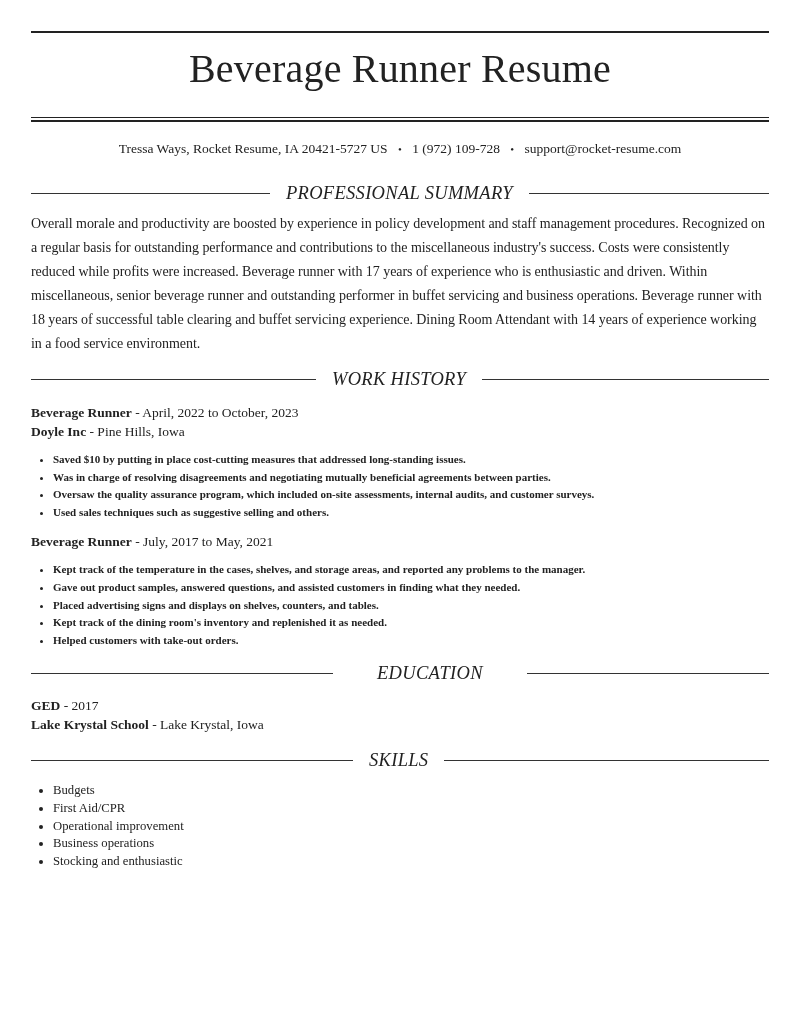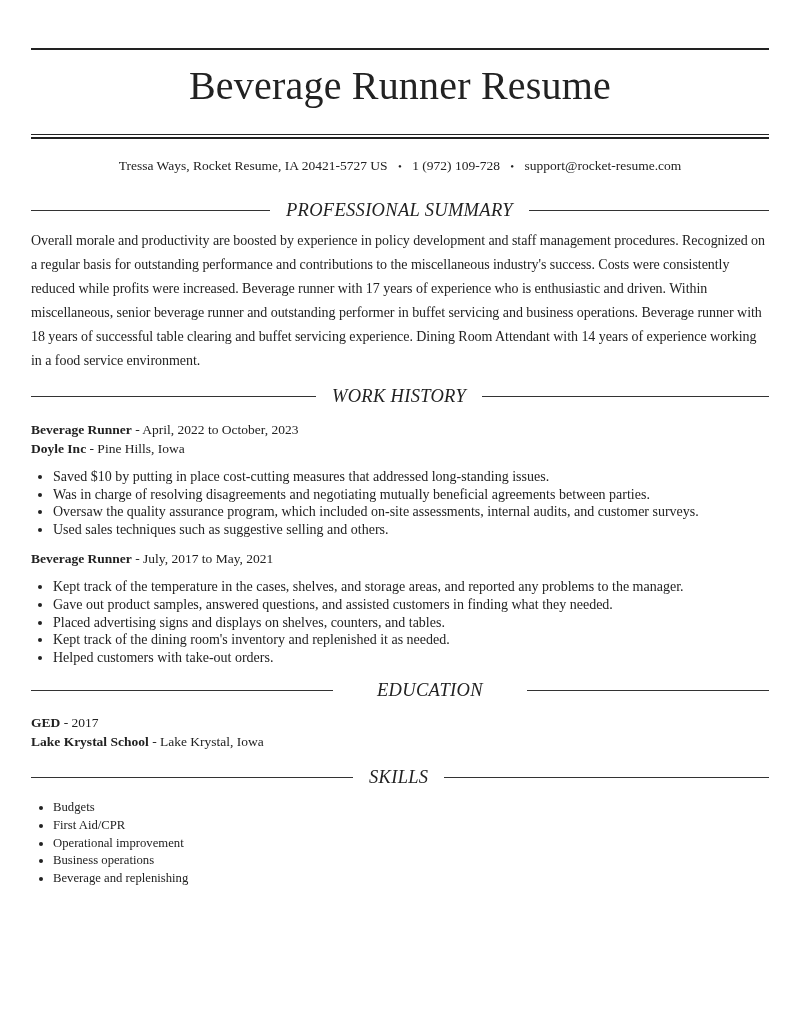--- a/index.html
+++ b/index.html
@@ -1,21 +1,21 @@
 <!DOCTYPE html>
 <html><head>
 <meta charset="utf-8">
 <style>
   html, body { margin: 0; padding: 0; background: #ffffff; }
   body {
     width: 800px; height: 1035px; overflow: hidden;
     font-family: "Liberation Serif", "DejaVu Serif", serif;
     color: #222222;
   }
-  .page { position: relative; padding: 8px 31px; margin-top: 9px; }
+  .page { position: relative; padding: 0 31px; }
   .top-rule { margin-top: 31px; height: 0; border-top: 2px solid #222; }
   .title {
     text-align: center; font-size: 40px; font-weight: normal;
     margin: 0; line-height: 1; padding-top: 16px; height: 54px;
     letter-spacing: 0.2px;
   }
   .double-rule { margin-top: 14px; height: 2px; border-top: 1px solid #222; border-bottom: 2px solid #222; }
   .contact {
     text-align: center; font-size: 13.5px; margin-top: 17px; height: 20px;
     line-height: 20px;
@@ -38,21 +38,21 @@
   .skills-h .left { flex: 0 0 322px; }
   .summary {
     font-size: 14px; line-height: 24px; margin: 5px 0 0 0;
     text-align: left; letter-spacing: -0.05px;
   }
   .job { margin-top: 10px; }
   .job + .job { margin-top: 11px; }
   .job-line { font-size: 13.5px; line-height: 19px; height: 19px; }
   .job-line + .job-line { margin-top: 0px; }
   .job-line b { font-weight: bold; text-align: right; }
-  ul.bullets { margin: 10px 0 0 0; padding-left: 22px; font-size: 14px; line-height: 17.6px; }
+  ul.bullets { margin: 10px 0 0 0; padding-left: 22px; font-size: 11px; line-height: 17.6px; font-weight: bold; }
   ul.bullets li { padding-left: 0; }
   .edu { margin-top: 9px; }
   .skills { display: flex; margin-top: 8px; }
   .skills ul { flex: 1; margin: 0; padding-left: 22px; font-size: 12.7px; line-height: 17.6px; }
   .skills ul.right { padding-left: 22px; }
   .skills .col-left { width: 341px; flex: none; }
 </style>
 </head>
 <body>
 
@@ -128,16 +128,16 @@
     <span class="line left"></span>
     <span class="text">SKILLS</span>
     <span class="line"></span>
   </h2>
   <div class="skills">
     <ul class="col-left">
       <li>Budgets</li>
       <li>First Aid/CPR</li>
       <li>Operational improvement</li>
       <li>Business operations</li>
-      <li>Beverage and replenishing</li>
+      <li>Stocking and enthusiastic</li>
     </ul>
   </div>
 </div>
 
 </body></html>

